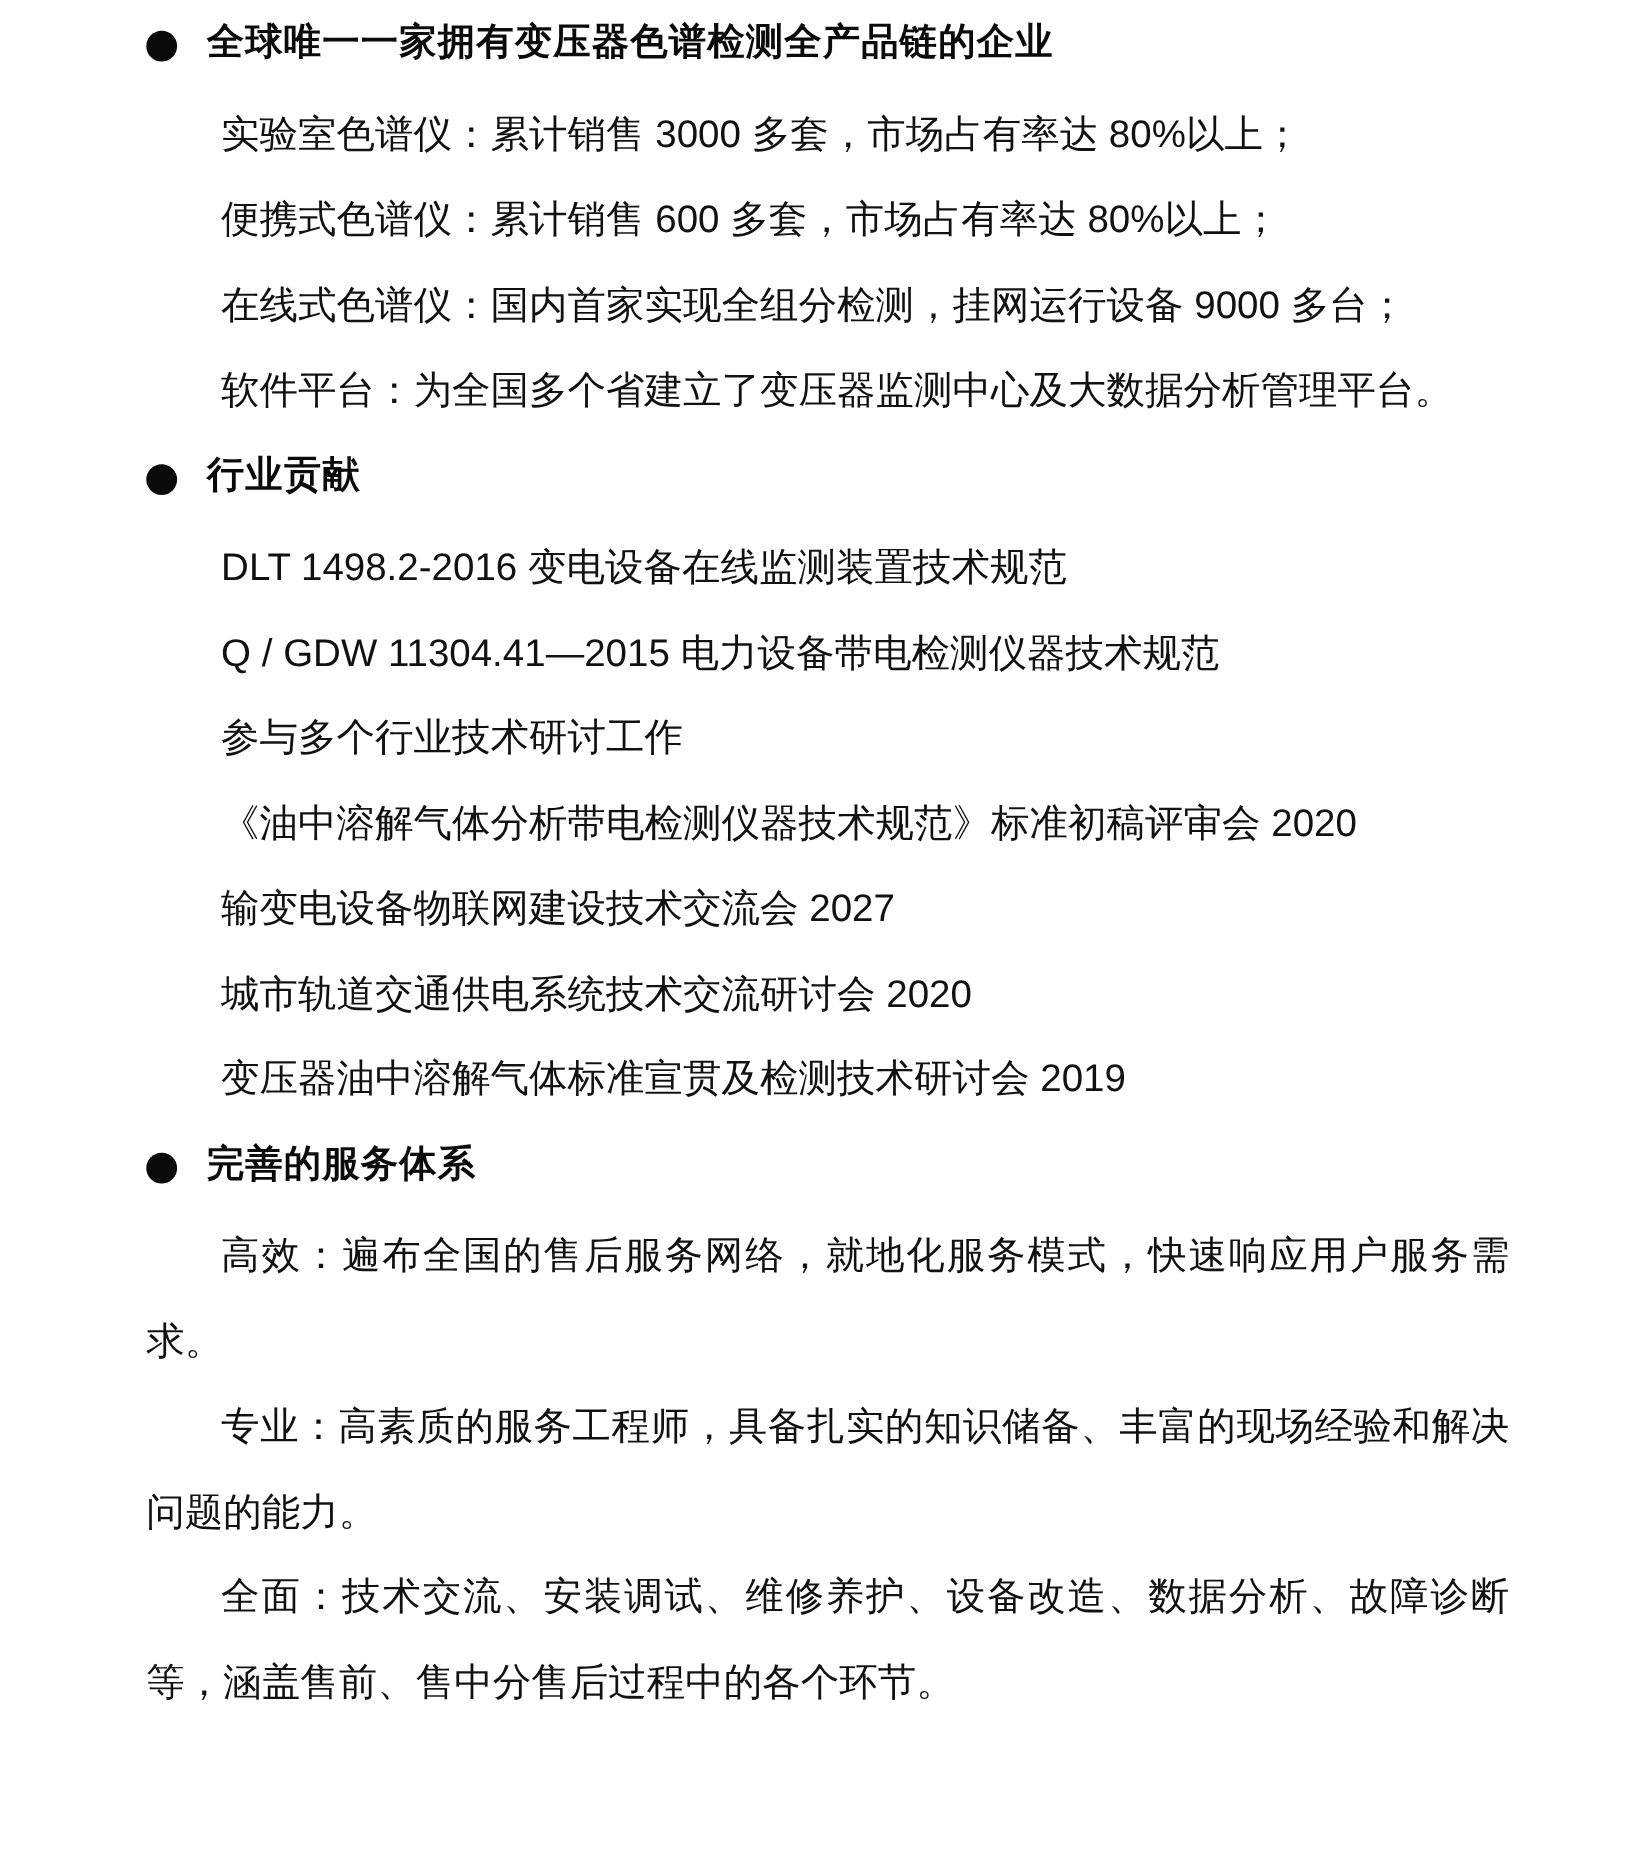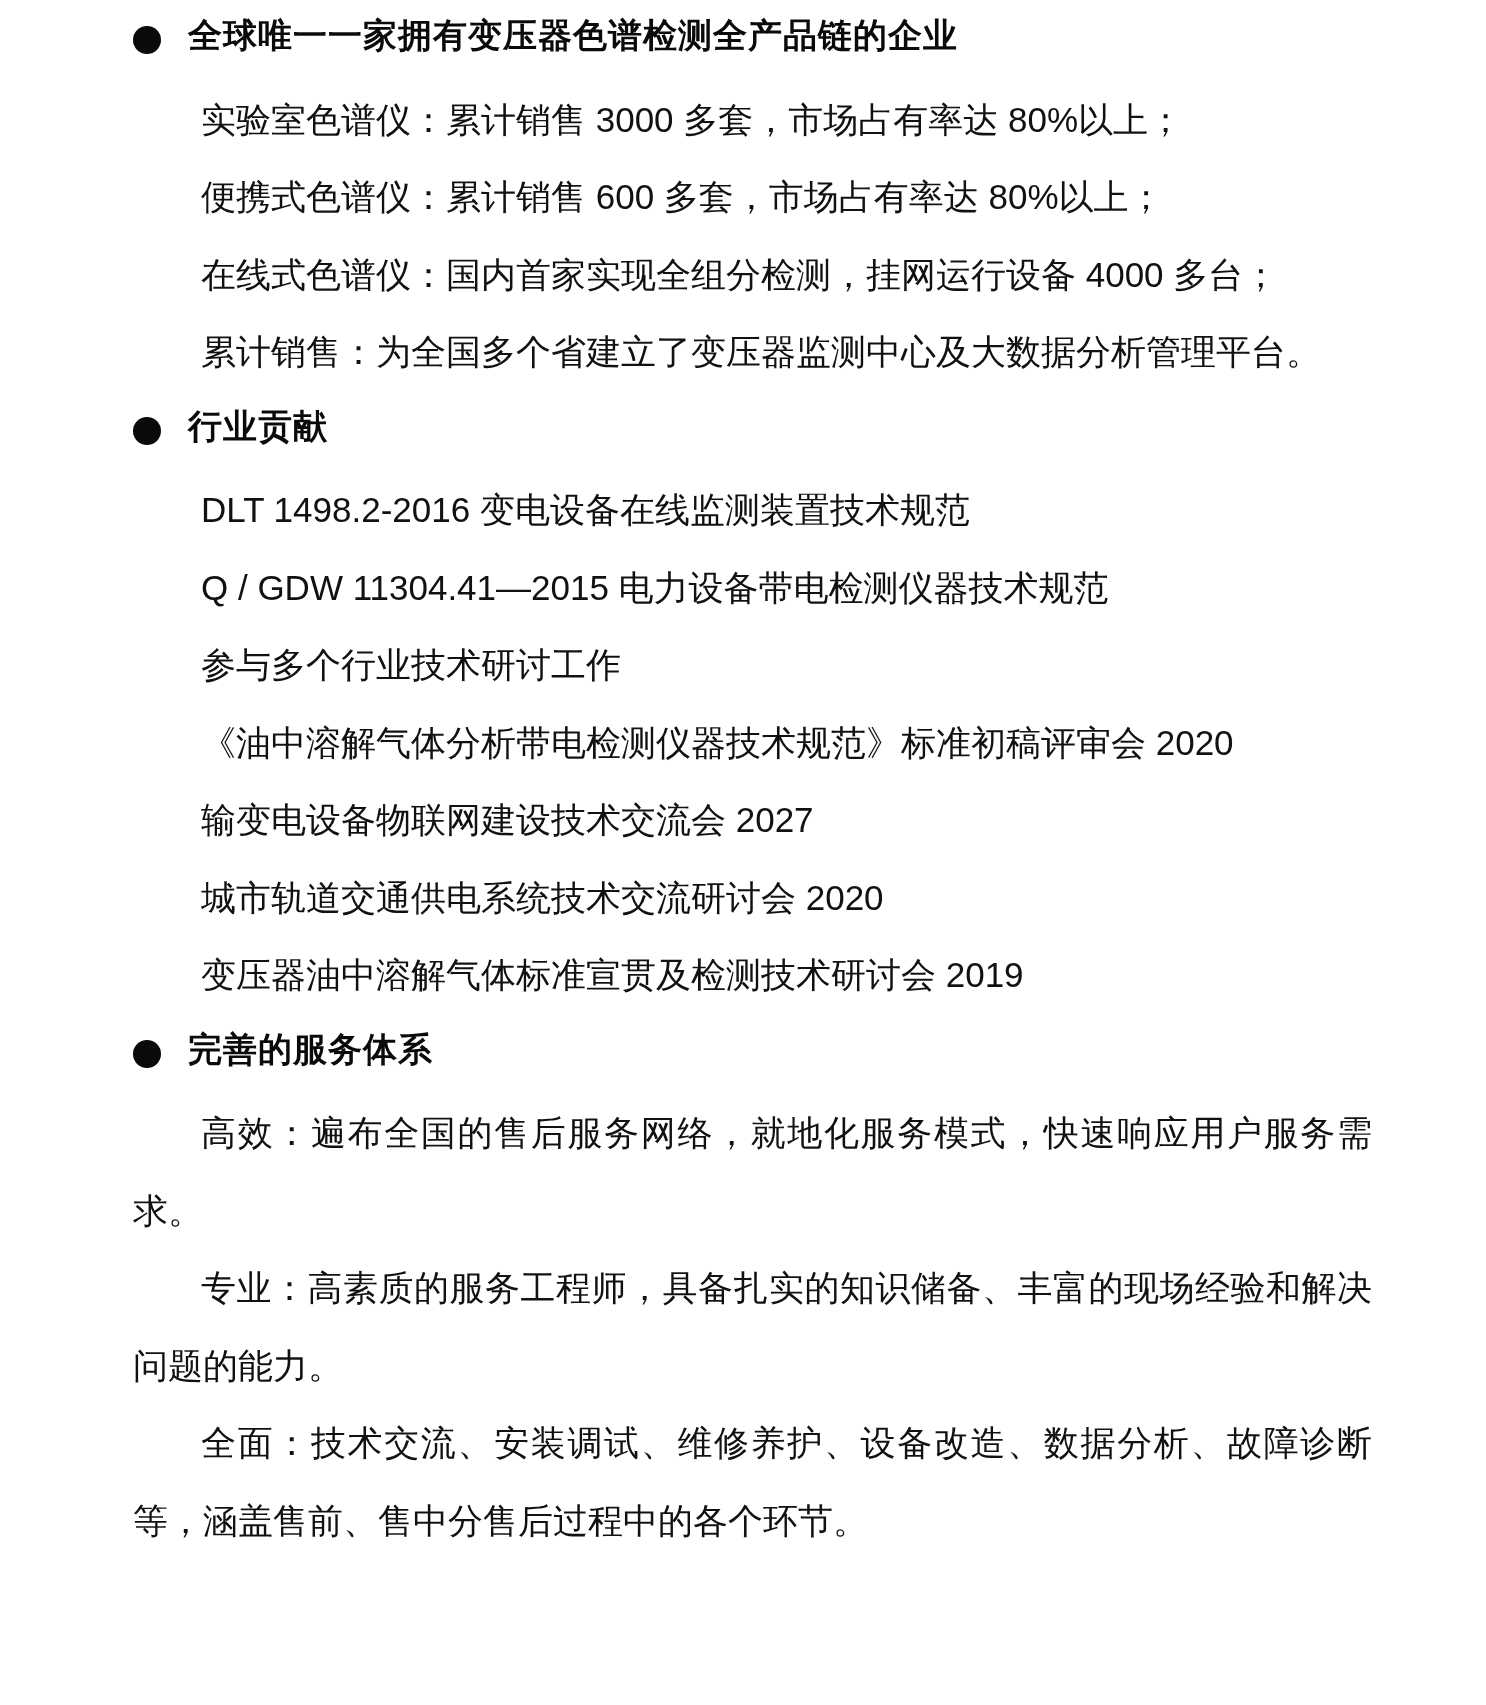--- a/index.html
+++ b/index.html
@@ -37,39 +37,39 @@
     display: inline-block;
     width: 28px;
     height: 28px;
     border-radius: 50%;
     background: #0a0a0a;
     vertical-align: middle;
     margin-right: 27px;
     margin-bottom: 6px;
   }
   .heading-text {
-    font-family: Liberation Mono, monospace;
+    font-family: Liberation Sans, sans-serif;
     font-weight: 700;
     font-size: 34px;
     color: #0a0a0a;
     letter-spacing: 1px;
   }
 </style>
 </head>
 <body>
 
 <div class="page">
 
   <div class="heading-row">
     <span class="bullet"></span><span class="heading-text">全球唯一一家拥有变压器色谱检测全产品链的企业</span>
   </div>
   <p class="para">实验室色谱仪：累计销售 3000 多套，市场占有率达 80%以上；</p>
   <p class="para">便携式色谱仪：累计销售 600 多套，市场占有率达 80%以上；</p>
-  <p class="para">在线式色谱仪：国内首家实现全组分检测，挂网运行设备 4000 多台；</p>
-  <p class="para">累计销售：为全国多个省建立了变压器监测中心及大数据分析管理平台。</p>
+  <p class="para">在线式色谱仪：国内首家实现全组分检测，挂网运行设备 9000 多台；</p>
+  <p class="para">软件平台：为全国多个省建立了变压器监测中心及大数据分析管理平台。</p>
 
   <div class="heading-row">
     <span class="bullet"></span><span class="heading-text">行业贡献</span>
   </div>
   <p class="para">DLT 1498.2-2016 变电设备在线监测装置技术规范</p>
   <p class="para">Q / GDW 11304.41—2015 电力设备带电检测仪器技术规范</p>
   <p class="para">参与多个行业技术研讨工作</p>
   <p class="para">《油中溶解气体分析带电检测仪器技术规范》标准初稿评审会 2020</p>
   <p class="para">输变电设备物联网建设技术交流会 2027</p>
   <p class="para">城市轨道交通供电系统技术交流研讨会 2020</p>

